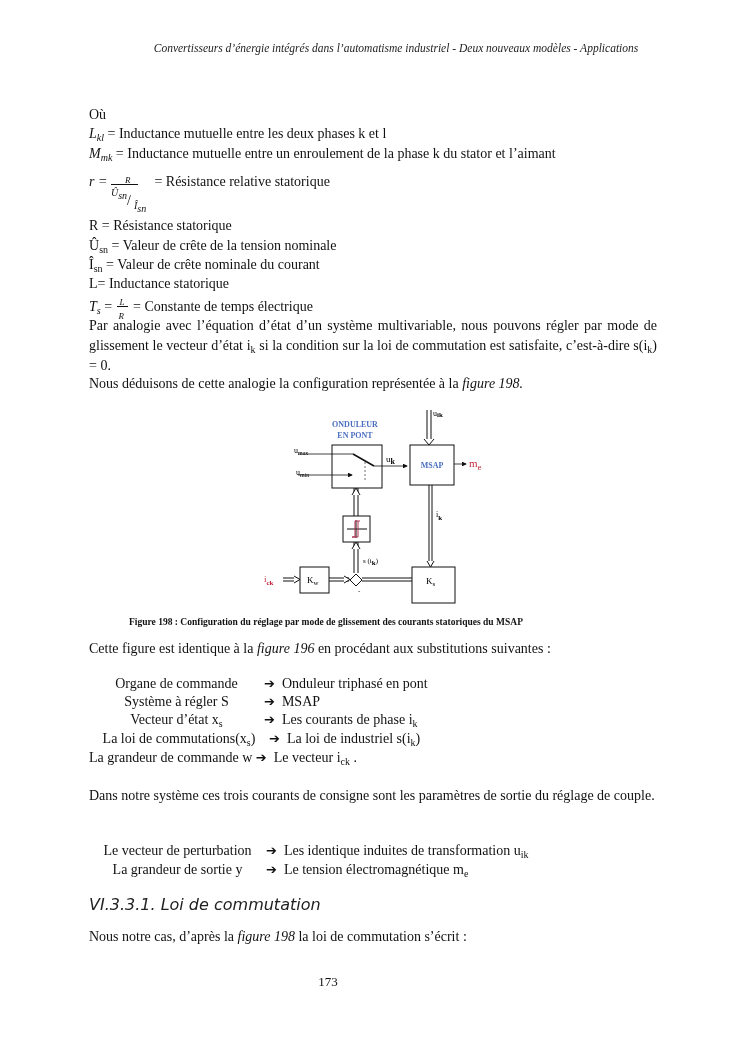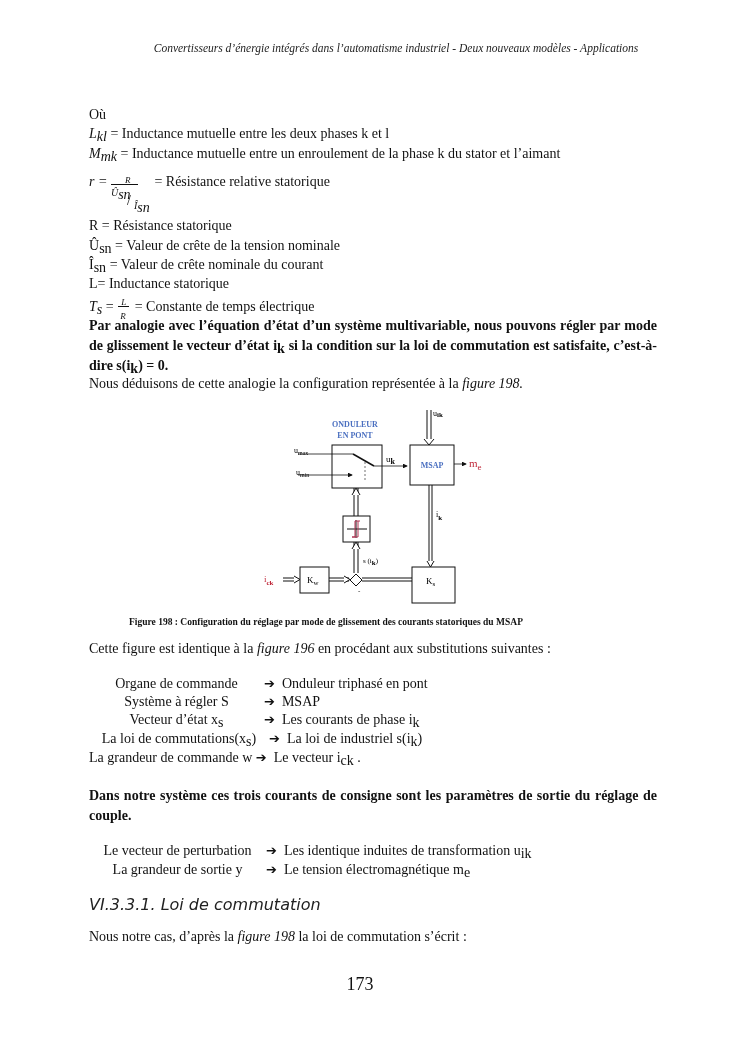--- a/index.html
+++ b/index.html
@@ -2,28 +2,28 @@
 <html><head>
 <meta charset="utf-8">
 <style>
   html,body{margin:0;padding:0;background:#fff;}
   body{width:744px;height:1053px;position:relative;overflow:hidden;
        font-family:"Liberation Serif","DejaVu Serif",serif;color:#111;}
   .abs{position:absolute;white-space:nowrap;}
   .hdr{left:0;width:744px;top:42px;text-align:center;font-style:italic;font-size:11.5px;color:#222;padding-left:48px;box-sizing:border-box;}
   .line{left:89px;font-size:14px;line-height:18px;}
   .math{font-style:italic;}
-  sub{font-size:14px;vertical-align:-3px;line-height:0;}
+  sub{font-size:10px;vertical-align:-3px;line-height:0;}
   .frac{display:inline-block;position:relative;vertical-align:middle;font-style:italic;font-size:9px;text-align:center;}
-  .para{left:89px;width:568px;font-size:14px;line-height:20px;white-space:normal;text-align:justify;font-weight:bold;}
+  .para{left:89px;width:568px;font-size:14px;line-height:20px;white-space:normal;text-align:justify;}
   .caption{left:0;width:652px;text-align:center;font-weight:bold;font-size:9.5px;top:617px;}
   .sub-row{left:89px;font-size:14px;line-height:18px;text-align:center;}
   .arrow{display:inline-block;font-family:"DejaVu Sans",sans-serif;font-size:13px;font-weight:bold;}
   .heading{left:89px;top:895px;font-family:"DejaVu Sans","Liberation Sans",sans-serif;font-style:italic;font-size:16px;color:#222;}
-  .pnum{left:0;width:656px;text-align:center;top:974px;font-size:18px;padding-left:32px;}
+  .pnum{left:0;width:656px;text-align:center;top:974px;font-size:13px;}
   svg text{font-family:"Liberation Serif","DejaVu Serif",serif;}
 </style>
 </head>
 <body>
 
 <div class="abs hdr">Convertisseurs d’énergie intégrés dans l’automatisme industriel - Deux nouveaux modèles - Applications</div>
 
 <div class="abs line" style="top:106px">Où</div>
 
 <div class="abs line" style="top:125px">

